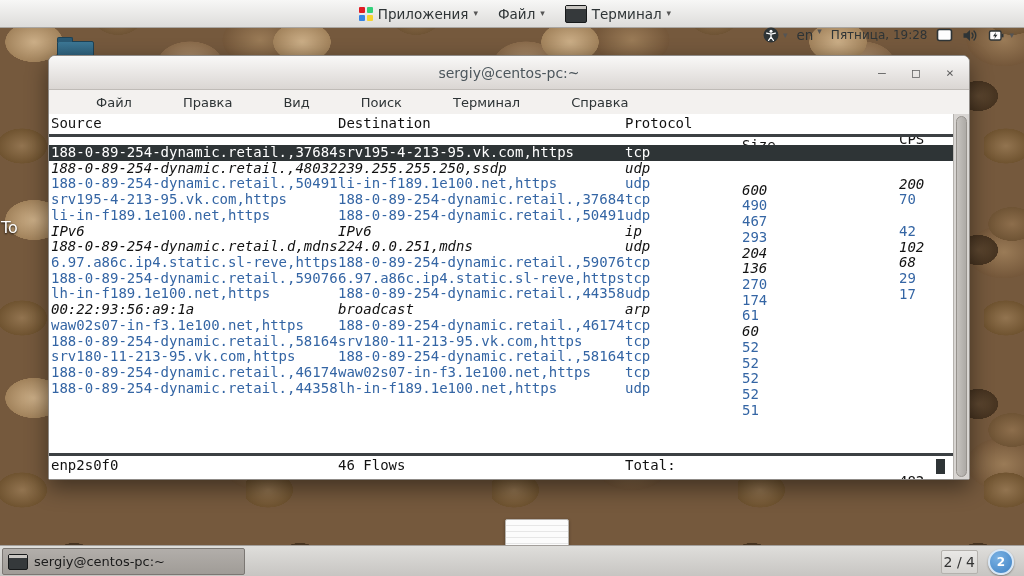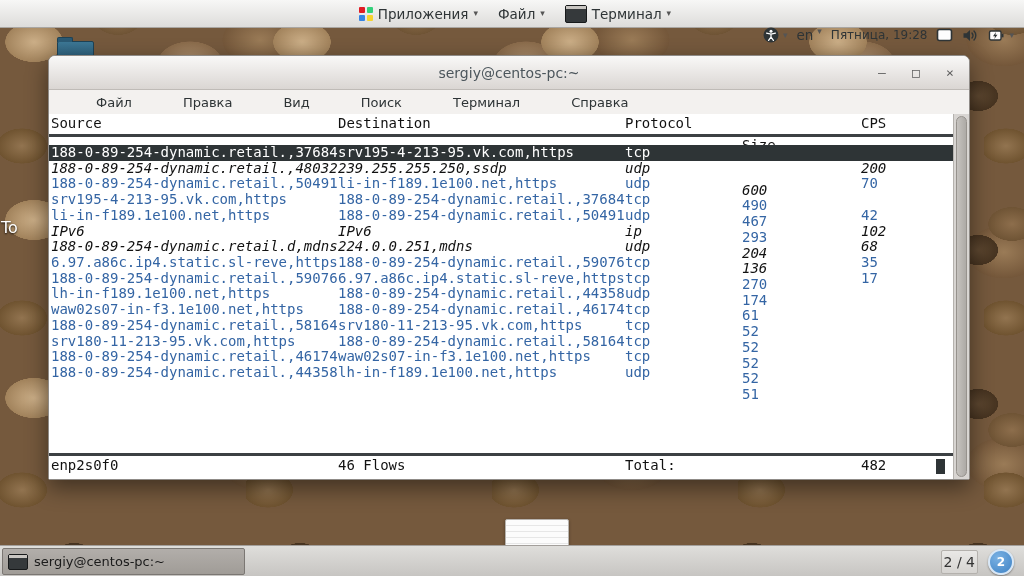--- a/index.html
+++ b/index.html
@@ -68,21 +68,21 @@
 
   .term-area{position:absolute;left:0;top:58px;right:0;bottom:0;background:#fff;overflow:hidden;}
   .term-text{position:absolute;left:0;top:0;right:15px;bottom:0;
     font-family:"DejaVu Sans Mono","Liberation Mono",monospace;font-size:14px;color:#111;}
   .hdr-row{position:absolute;left:0;top:2px;right:0;height:16px;}
   .hdr-sep{position:absolute;left:0;top:20px;right:0;height:3px;background:#3c4043;}
   .rows{position:absolute;left:0;top:31px;right:0;}
   .trow{position:relative;height:15.72px;line-height:15.72px;white-space:pre;}
   .cell{position:absolute;top:0;line-height:15.72px;}
   .col-src{left:2px;}  .col-dst{left:289px;} .col-proto{left:576px;}
-  .col-size{left:693px;margin-top:22px;} .col-cps{left:812px;}
+  .col-size{left:693px;margin-top:22px;} .col-cps{left:850px;margin-top:16px;}
   .trow.link{color:#3465a4;}
   .trow.plain{color:#111;font-style:italic;}
   .trow.selected{background:#2e3436;color:#fff;}
   .status-sep{position:absolute;left:0;top:339px;right:0;height:3px;background:#3c4043;}
   .status-row{position:absolute;left:0;top:344px;right:0;height:16px;line-height:16px;}
   .cursor-block{position:absolute;top:345px;left:887px;width:9px;height:15px;background:#2e3436;}
   .term-scrollbar{position:absolute;right:0;top:0;bottom:0;width:15px;background:#d8d5d2;
     border-left:1px solid #b5b2ae;}
   .term-scroll-thumb{position:absolute;left:2px;right:2px;top:2px;bottom:2px;border-radius:7px;
     background:linear-gradient(90deg,#c6c3bf,#adaaa6);border:1px solid #96928d;}
@@ -194,23 +194,24 @@
       </div>
       <div class="hdr-sep"></div>
       <div class="rows">
           <div class="trow selected"><span class="cell col-src">188-0-89-254-dynamic.retail.,37684</span><span class="cell col-dst">srv195-4-213-95.vk.com,https</span><span class="cell col-proto">tcp</span><span class="cell col-size">1156</span><span class="cell col-cps"></span></div>
           <div class="trow plain"><span class="cell col-src">188-0-89-254-dynamic.retail.,48032</span><span class="cell col-dst">239.255.255.250,ssdp</span><span class="cell col-proto">udp</span><span class="cell col-size">600</span><span class="cell col-cps">200</span></div>
           <div class="trow link"><span class="cell col-src">188-0-89-254-dynamic.retail.,50491</span><span class="cell col-dst">li-in-f189.1e100.net,https</span><span class="cell col-proto">udp</span><span class="cell col-size">490</span><span class="cell col-cps">70</span></div>
           <div class="trow link"><span class="cell col-src">srv195-4-213-95.vk.com,https</span><span class="cell col-dst">188-0-89-254-dynamic.retail.,37684</span><span class="cell col-proto">tcp</span><span class="cell col-size">467</span><span class="cell col-cps"></span></div>
           <div class="trow link"><span class="cell col-src">li-in-f189.1e100.net,https</span><span class="cell col-dst">188-0-89-254-dynamic.retail.,50491</span><span class="cell col-proto">udp</span><span class="cell col-size">293</span><span class="cell col-cps">42</span></div>
           <div class="trow plain"><span class="cell col-src">IPv6</span><span class="cell col-dst">IPv6</span><span class="cell col-proto">ip</span><span class="cell col-size">204</span><span class="cell col-cps">102</span></div>
           <div class="trow plain"><span class="cell col-src">188-0-89-254-dynamic.retail.d,mdns</span><span class="cell col-dst">224.0.0.251,mdns</span><span class="cell col-proto">udp</span><span class="cell col-size">136</span><span class="cell col-cps">68</span></div>
-          <div class="trow link"><span class="cell col-src">6.97.a86c.ip4.static.sl-reve,https</span><span class="cell col-dst">188-0-89-254-dynamic.retail.,59076</span><span class="cell col-proto">tcp</span><span class="cell col-size">270</span><span class="cell col-cps">35</span></div>
+          <div class="trow link"><span class="cell col-src">6.97.a86c.ip4.static.sl-reve,https</span><span class="cell col-dst">188-0-89-254-dynamic.retail.,59076</span><span class="cell col-proto">tcp</span><span class="cell col-size">270</span><span class="cell col-cps">29</span></div>
           <div class="trow link"><span class="cell col-src">188-0-89-254-dynamic.retail.,59076</span><span class="cell col-dst">6.97.a86c.ip4.static.sl-reve,https</span><span class="cell col-proto">tcp</span><span class="cell col-size">174</span><span class="cell col-cps">17</span></div>
           <div class="trow link"><span class="cell col-src">lh-in-f189.1e100.net,https</span><span class="cell col-dst">188-0-89-254-dynamic.retail.,44358</span><span class="cell col-proto">udp</span><span class="cell col-size">61</span><span class="cell col-cps"></span></div>
+          <div class="trow plain"><span class="cell col-src">00:22:93:56:a9:1a</span><span class="cell col-dst">broadcast</span><span class="cell col-proto">arp</span><span class="cell col-size">60</span><span class="cell col-cps"></span></div>
           <div class="trow link"><span class="cell col-src">waw02s07-in-f3.1e100.net,https</span><span class="cell col-dst">188-0-89-254-dynamic.retail.,46174</span><span class="cell col-proto">tcp</span><span class="cell col-size">52</span><span class="cell col-cps"></span></div>
           <div class="trow link"><span class="cell col-src">188-0-89-254-dynamic.retail.,58164</span><span class="cell col-dst">srv180-11-213-95.vk.com,https</span><span class="cell col-proto">tcp</span><span class="cell col-size">52</span><span class="cell col-cps"></span></div>
           <div class="trow link"><span class="cell col-src">srv180-11-213-95.vk.com,https</span><span class="cell col-dst">188-0-89-254-dynamic.retail.,58164</span><span class="cell col-proto">tcp</span><span class="cell col-size">52</span><span class="cell col-cps"></span></div>
           <div class="trow link"><span class="cell col-src">188-0-89-254-dynamic.retail.,46174</span><span class="cell col-dst">waw02s07-in-f3.1e100.net,https</span><span class="cell col-proto">tcp</span><span class="cell col-size">52</span><span class="cell col-cps"></span></div>
           <div class="trow link"><span class="cell col-src">188-0-89-254-dynamic.retail.,44358</span><span class="cell col-dst">lh-in-f189.1e100.net,https</span><span class="cell col-proto">udp</span><span class="cell col-size">51</span><span class="cell col-cps"></span></div>
         </div>
       <div class="status-sep"></div>
       <div class="status-row">
         <span class="cell col-src">enp2s0f0</span>
         <span class="cell col-dst">46 Flows</span>

